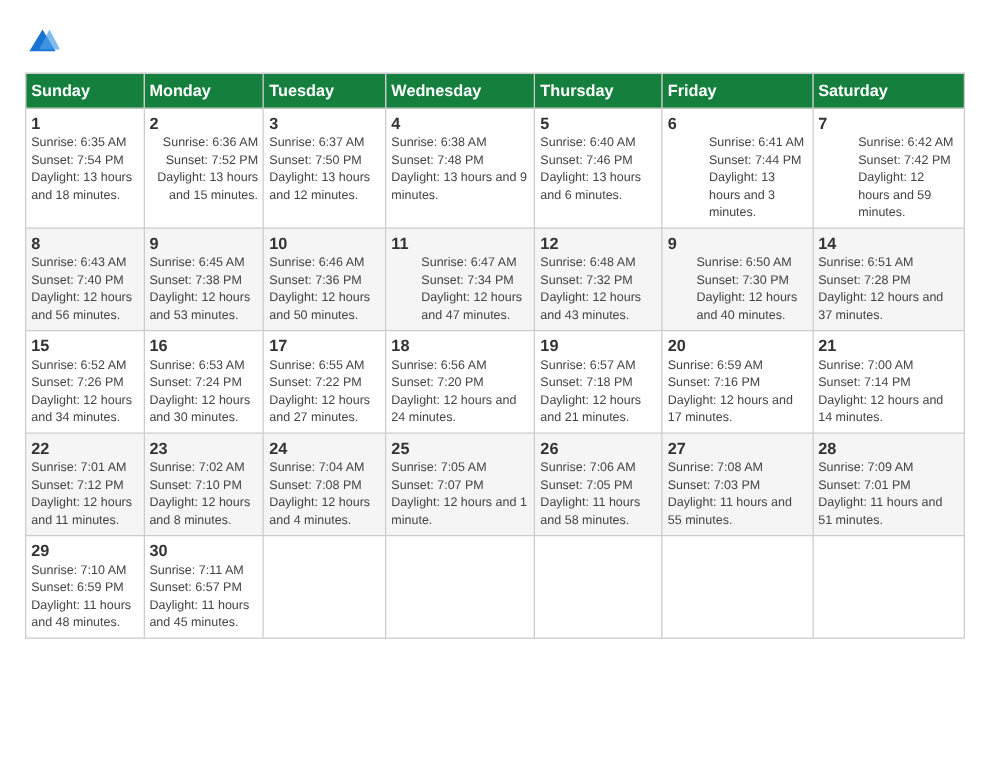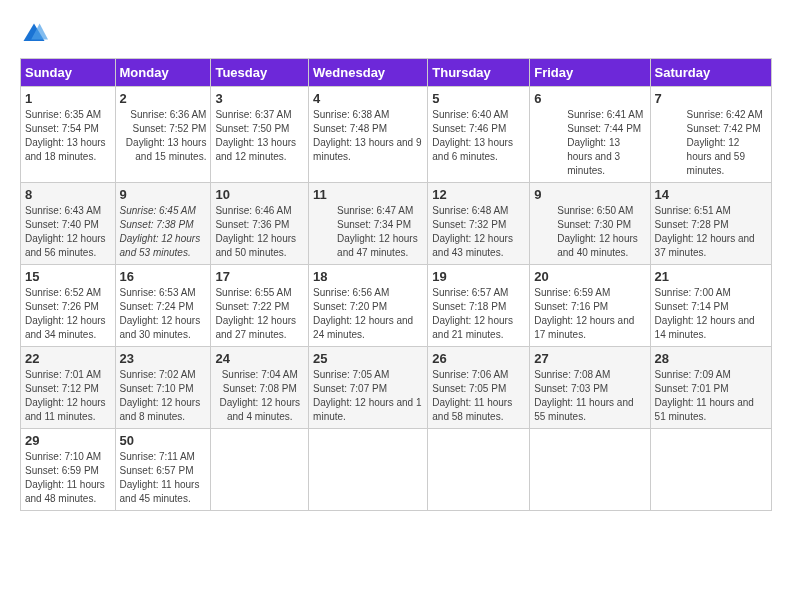--- a/index.html
+++ b/index.html
@@ -45,21 +45,21 @@
     .subtitle {
       font-size: 14px;
       color: #555;
     }
     table {
       width: 100%;
       border-collapse: collapse;
       font-size: 11px;
     }
     thead tr th {
-      background-color: #6d28d9;
+      background-color: #15803d;
       color: #fff;
       padding: 6px 4px;
       text-align: left;
       font-size: 13px;
       font-weight: bold;
       border: 1px solid #ccc;
     }
     tbody tr td {
       border: 1px solid #ccc;
       padding: 4px;
@@ -166,21 +166,21 @@
       </tr>
       <tr>
         <td>
           <span class="day-num">8</span>
           <div class="day-info" style="white-space: pre-line;">Sunrise: 6:43 AM
 Sunset: 7:40 PM
 Daylight: 12 hours and 56 minutes.</div>
         </td>
         <td>
           <span class="day-num">9</span>
-          <div class="day-info" style="white-space: pre-line; font-style: italic;">Sunrise: 6:45 AM
+          <div class="day-info" style="white-space: pre-line;">Sunrise: 6:45 AM
 Sunset: 7:38 PM
 Daylight: 12 hours and 53 minutes.</div>
         </td>
         <td>
           <span class="day-num">10</span>
           <div class="day-info" style="white-space: pre-line;">Sunrise: 6:46 AM
 Sunset: 7:36 PM
 Daylight: 12 hours and 50 minutes.</div>
         </td>
         <td>
@@ -260,21 +260,21 @@
 Daylight: 12 hours and 11 minutes.</div>
         </td>
         <td>
           <span class="day-num">23</span>
           <div class="day-info" style="white-space: pre-line;">Sunrise: 7:02 AM
 Sunset: 7:10 PM
 Daylight: 12 hours and 8 minutes.</div>
         </td>
         <td>
           <span class="day-num">24</span>
-          <div class="day-info" style="white-space: pre-line; text-align: center;">Sunrise: 7:04 AM
+          <div class="day-info" style="white-space: pre-line;">Sunrise: 7:04 AM
 Sunset: 7:08 PM
 Daylight: 12 hours and 4 minutes.</div>
         </td>
         <td>
           <span class="day-num">25</span>
           <div class="day-info" style="white-space: pre-line;">Sunrise: 7:05 AM
 Sunset: 7:07 PM
 Daylight: 12 hours and 1 minute.</div>
         </td>
         <td>
@@ -297,21 +297,21 @@
         </td>
       </tr>
       <tr>
         <td>
           <span class="day-num">29</span>
           <div class="day-info" style="white-space: pre-line;">Sunrise: 7:10 AM
 Sunset: 6:59 PM
 Daylight: 11 hours and 48 minutes.</div>
         </td>
         <td>
-          <span class="day-num">50</span>
+          <span class="day-num">30</span>
           <div class="day-info" style="white-space: pre-line;">Sunrise: 7:11 AM
 Sunset: 6:57 PM
 Daylight: 11 hours and 45 minutes.</div>
         </td>
         <td class="empty-cell"></td>
         <td class="empty-cell"></td>
         <td class="empty-cell"></td>
         <td class="empty-cell"></td>
         <td class="empty-cell"></td>
       </tr>

